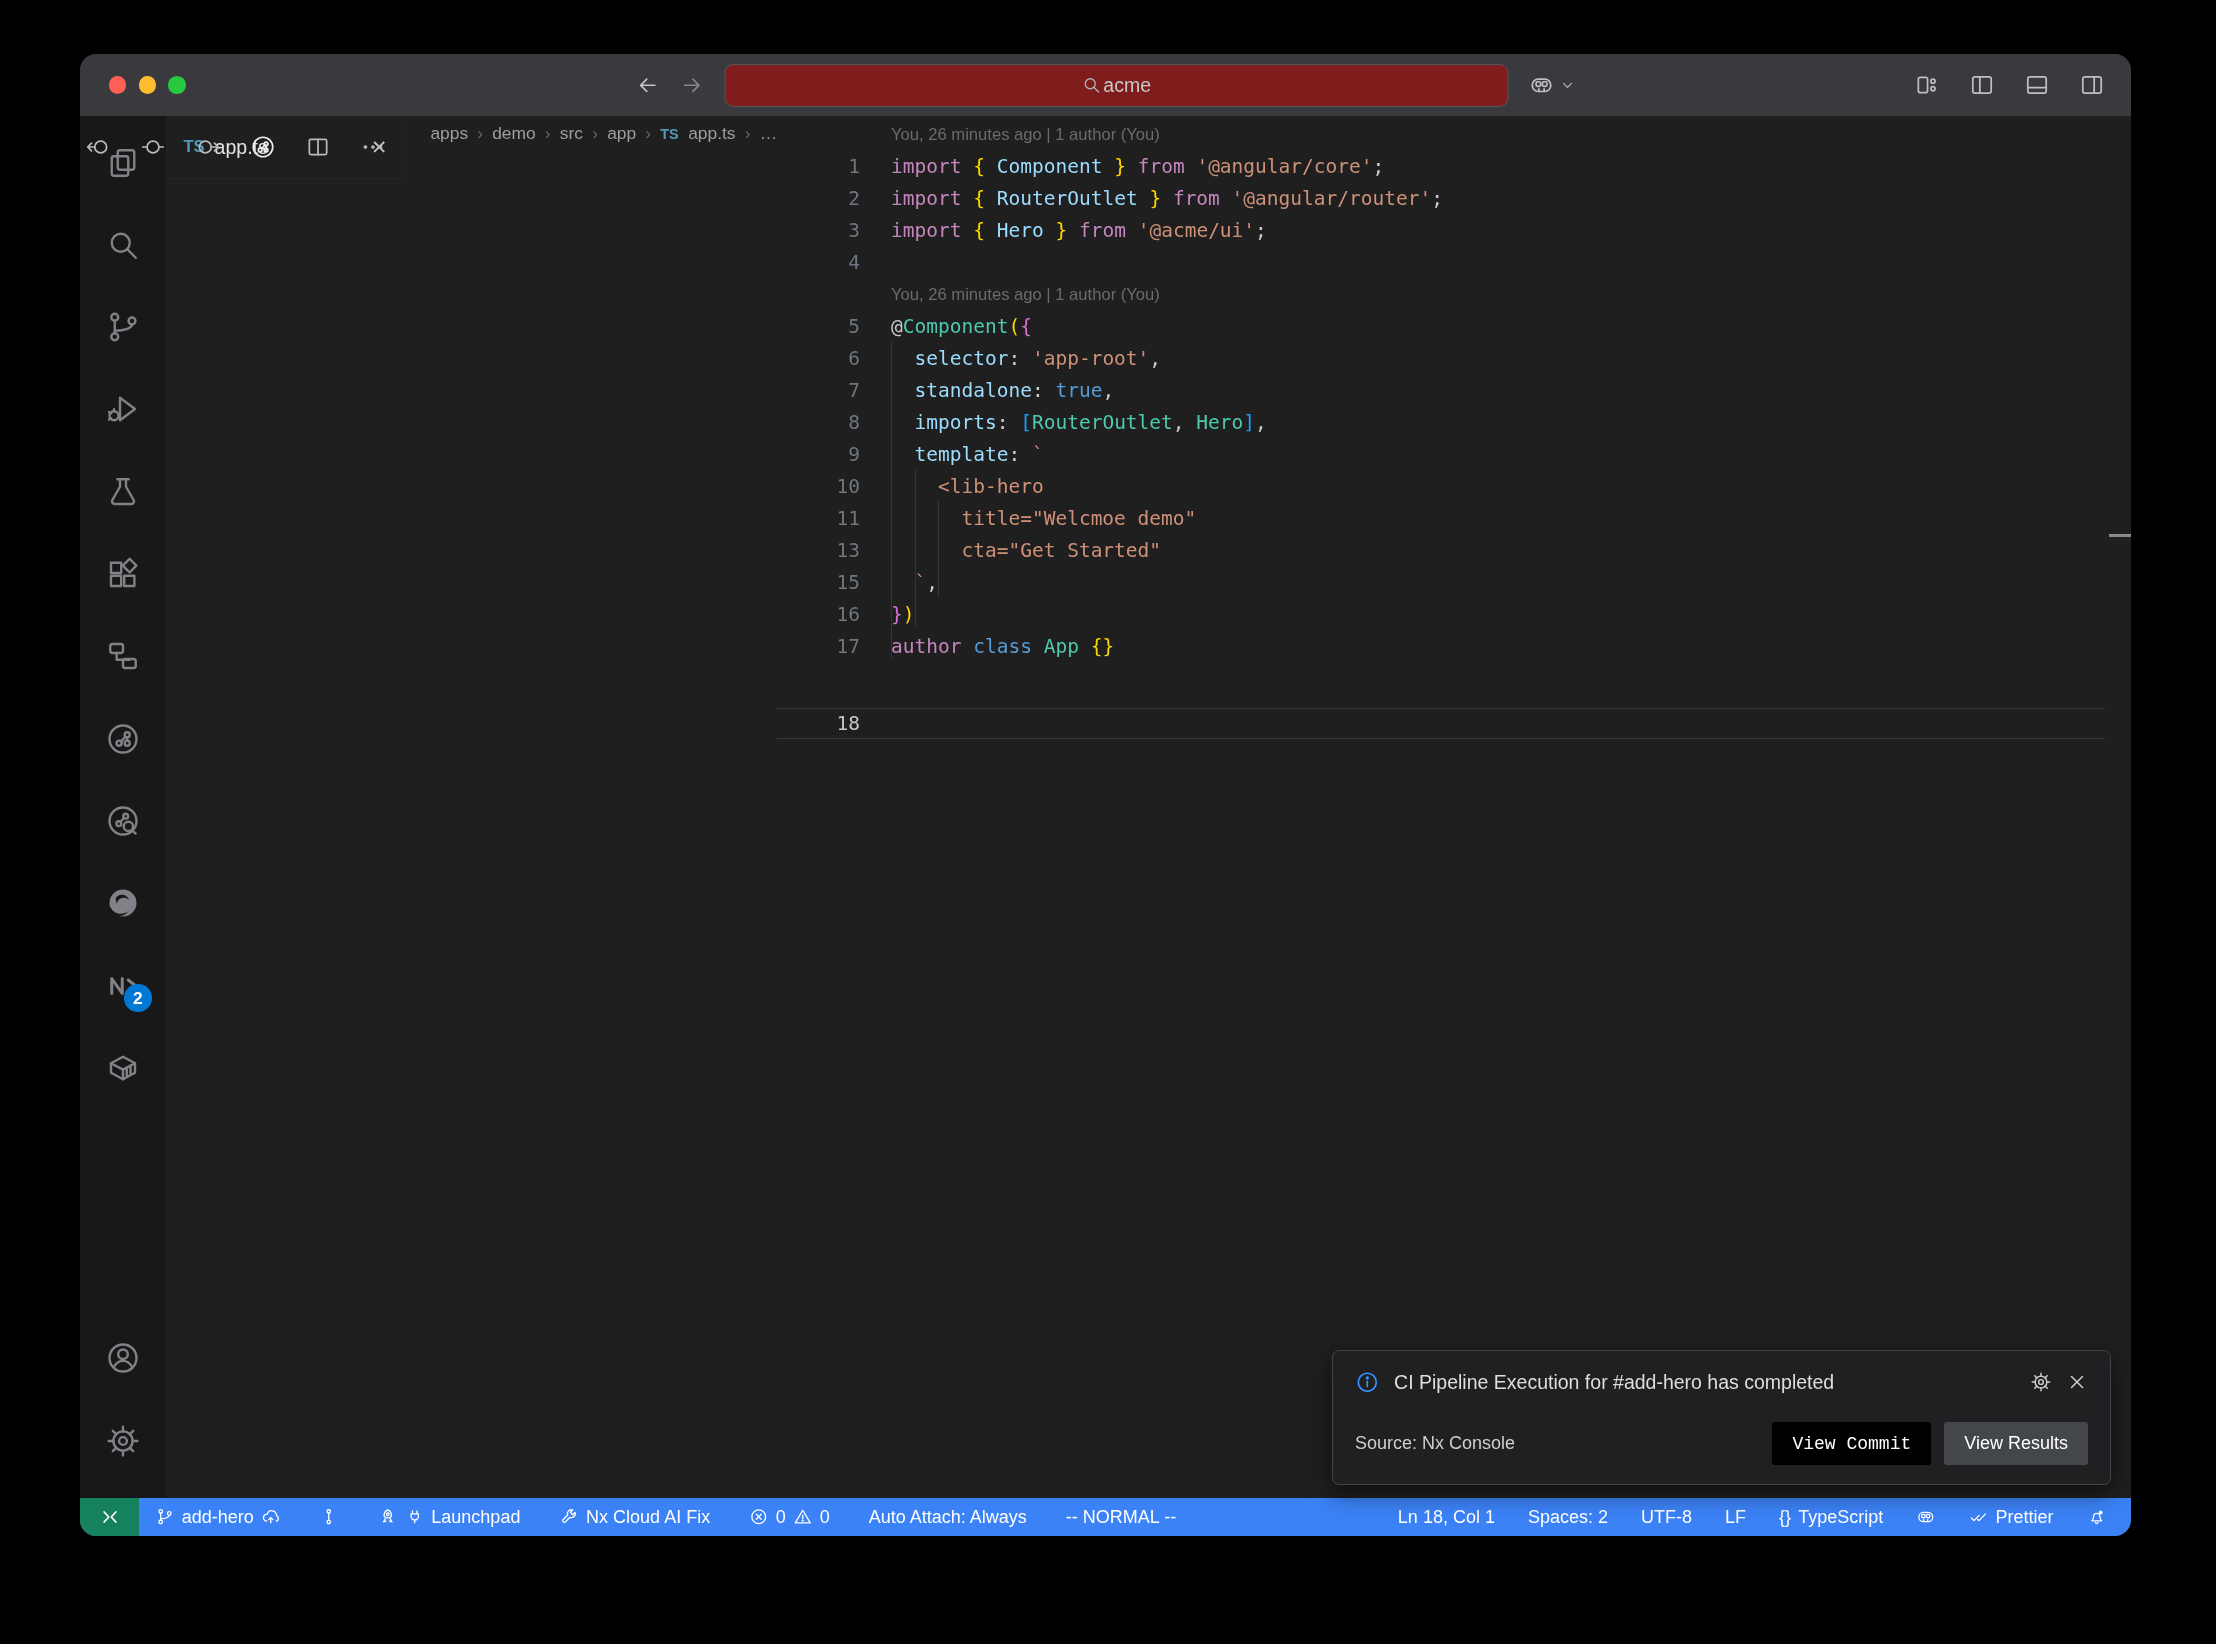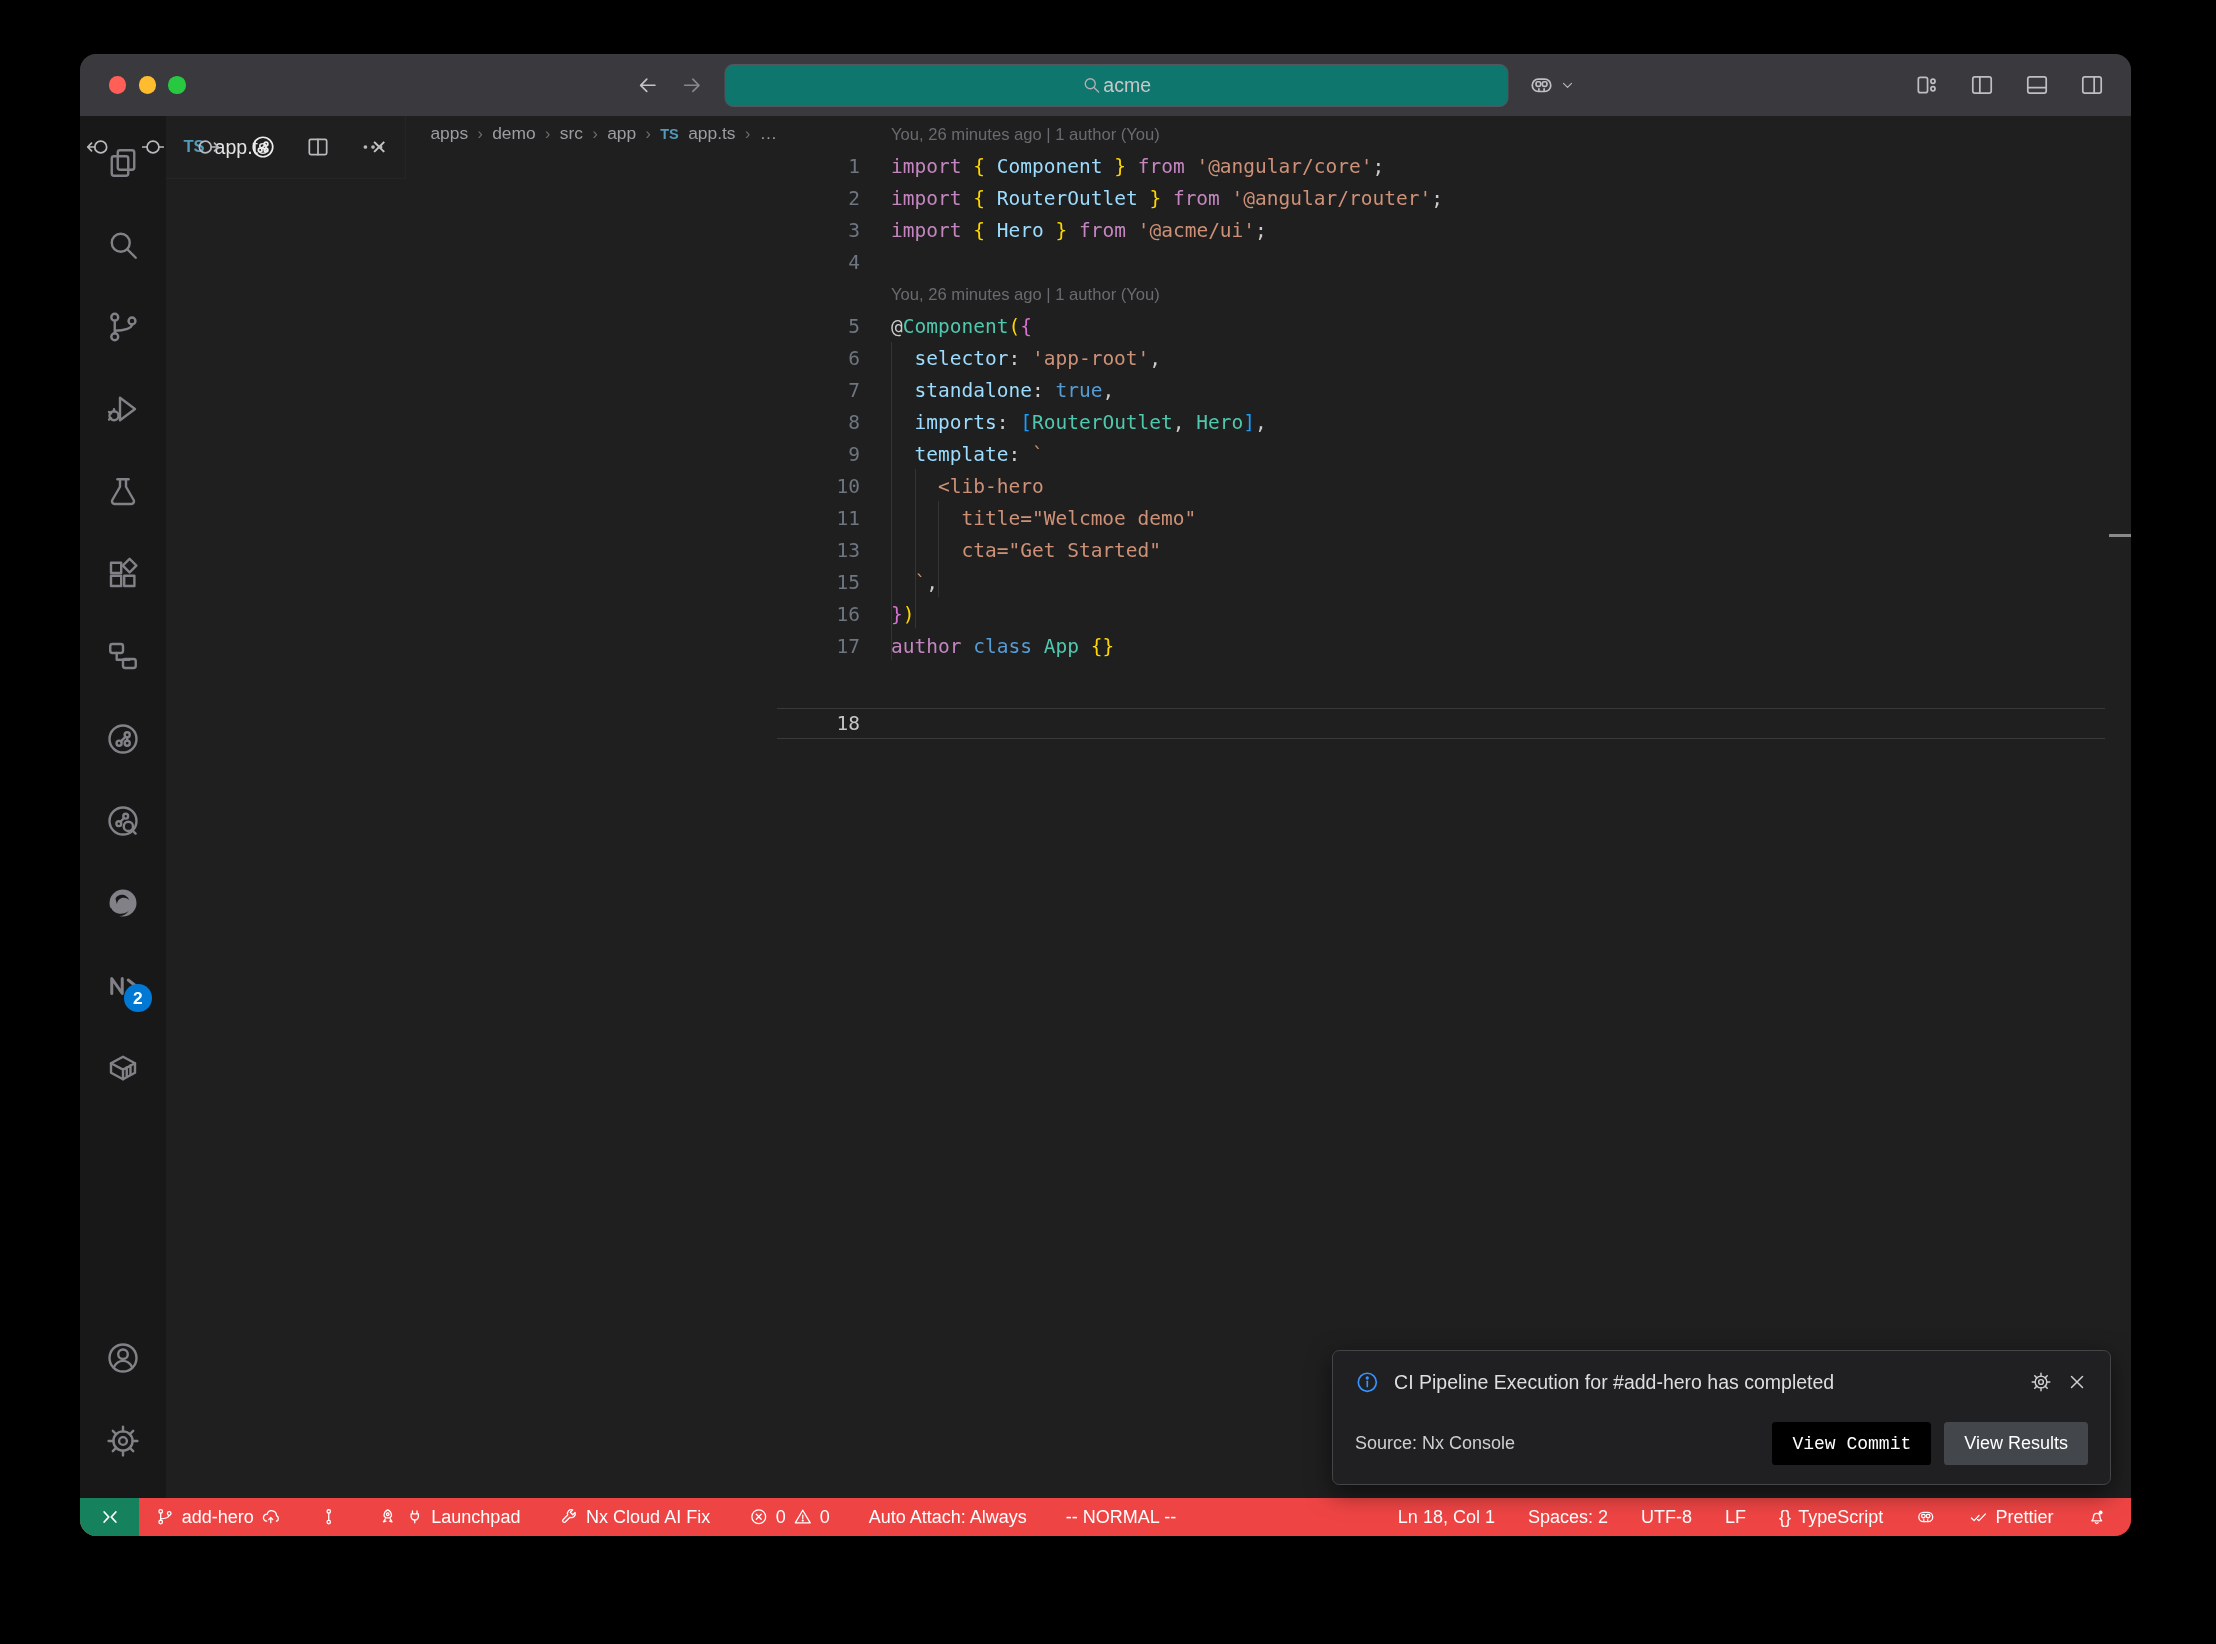--- a/index.html
+++ b/index.html
@@ -8,21 +8,21 @@
     border-radius:16px;overflow:hidden;display:flex;flex-direction:column;}
   
   .titlebar{height:62px;background:#39393e;flex:none;position:relative;}
   .traffic{position:absolute;left:29px;top:0;height:100%;display:flex;align-items:center;gap:12.3px;}
   .tl{width:17.4px;height:17.4px;border-radius:50%;}
   .tb-center{position:absolute;left:50%;top:0;height:100%;transform:translateX(-50%);
     display:flex;align-items:center;gap:20px;}
   .tb-ic{display:inline-flex;align-items:center;color:#c4c4c8;}
   .tb-ic svg{width:24.6px;height:24.6px;}
   .nav-fwd{color:#87878c;}
-  .searchbox{width:782px;height:41px;background:#0f766e;border:1.4px solid #55555c;border-radius:8.7px;
+  .searchbox{width:782px;height:41px;background:#7f1d1d;border:1.4px solid #55555c;border-radius:8.7px;
     display:flex;align-items:center;justify-content:center;gap:2px;color:#c8c8c8;font-size:19.5px;}
   .searchbox svg{width:20px;height:20px;color:#b0b0b4;}
   .copilot-group{display:flex;align-items:center;gap:5.8px;color:#bfbfc4;}
   .copilot-group svg{width:26px;height:26px;}
   .copilot-group .chev svg{width:16px;height:16px;}
   .tb-right{position:absolute;right:26px;top:0;height:100%;display:flex;align-items:center;gap:29px;color:#bebec3;}
   .tb-right svg{width:26px;height:26px;}
   
   .main{flex:1;display:flex;min-height:0;}
   .activitybar{width:86px;background:#181818;flex:none;display:flex;flex-direction:column;align-items:center;padding:11.6px 0 10px;}
@@ -357,21 +357,21 @@
         <div id="guides">
             <div class="guide" style="left: 114px; top: 226px; height: 318px;"></div>
             <div class="guide" style="left: 138px; top: 353px; height: 159px;"></div>
             <div class="guide" style="left: 161px; top: 385px; height: 96px;"></div>
           </div>
         <div class="ovr"></div>
       </div>
     </div>
   </div>
 
-  <div class="statusbar" style="background: #ef4444;">
+  <div class="statusbar" style="background: #3b82f6;">
     <div class="remote" style="background: rgb(22, 130, 93);">
       <span style="display:flex">
           <svg viewBox="0 0 24 24" fill="none" stroke="currentColor" stroke-width="2.1" stroke-linecap="round" stroke-linejoin="round">
             <path d="M5 6l5.5 6L5 18M19 6l-5.5 6L19 18"></path>
           </svg>
         </span>
     </div>
     <div class="sb-left" id="sbLeft">
         <div class="sb-item">
           <span style="display: flex;">

